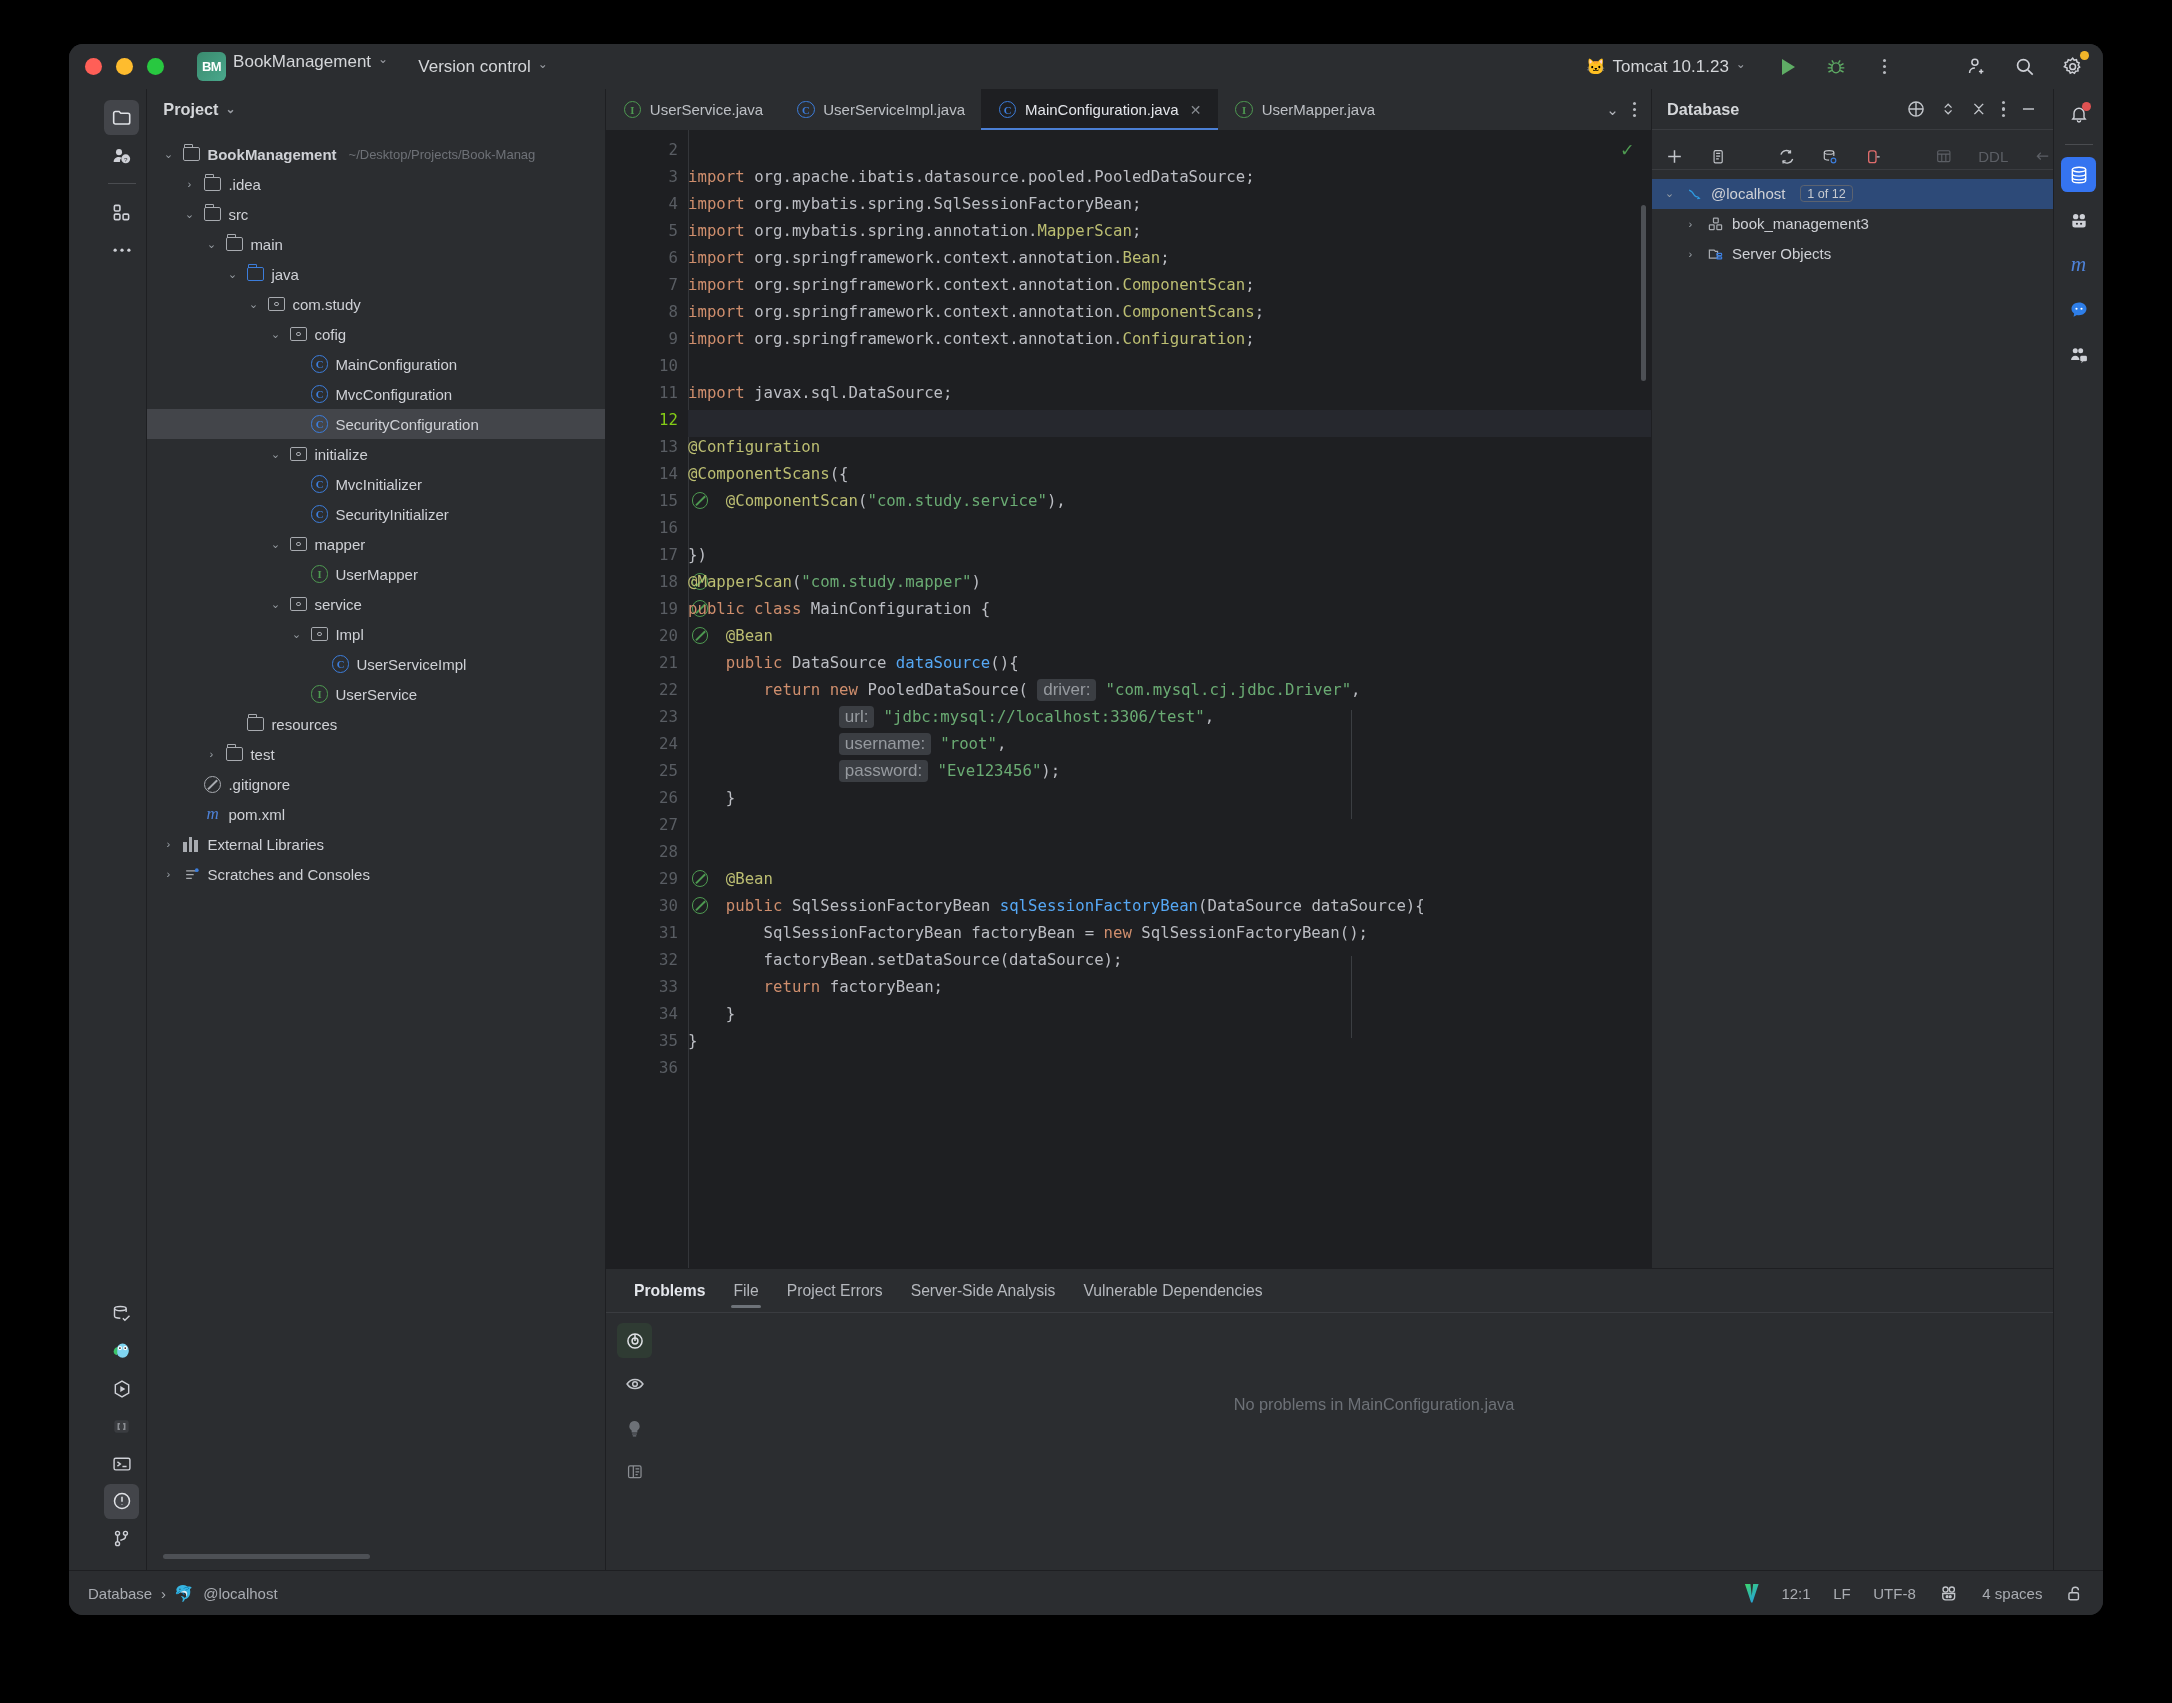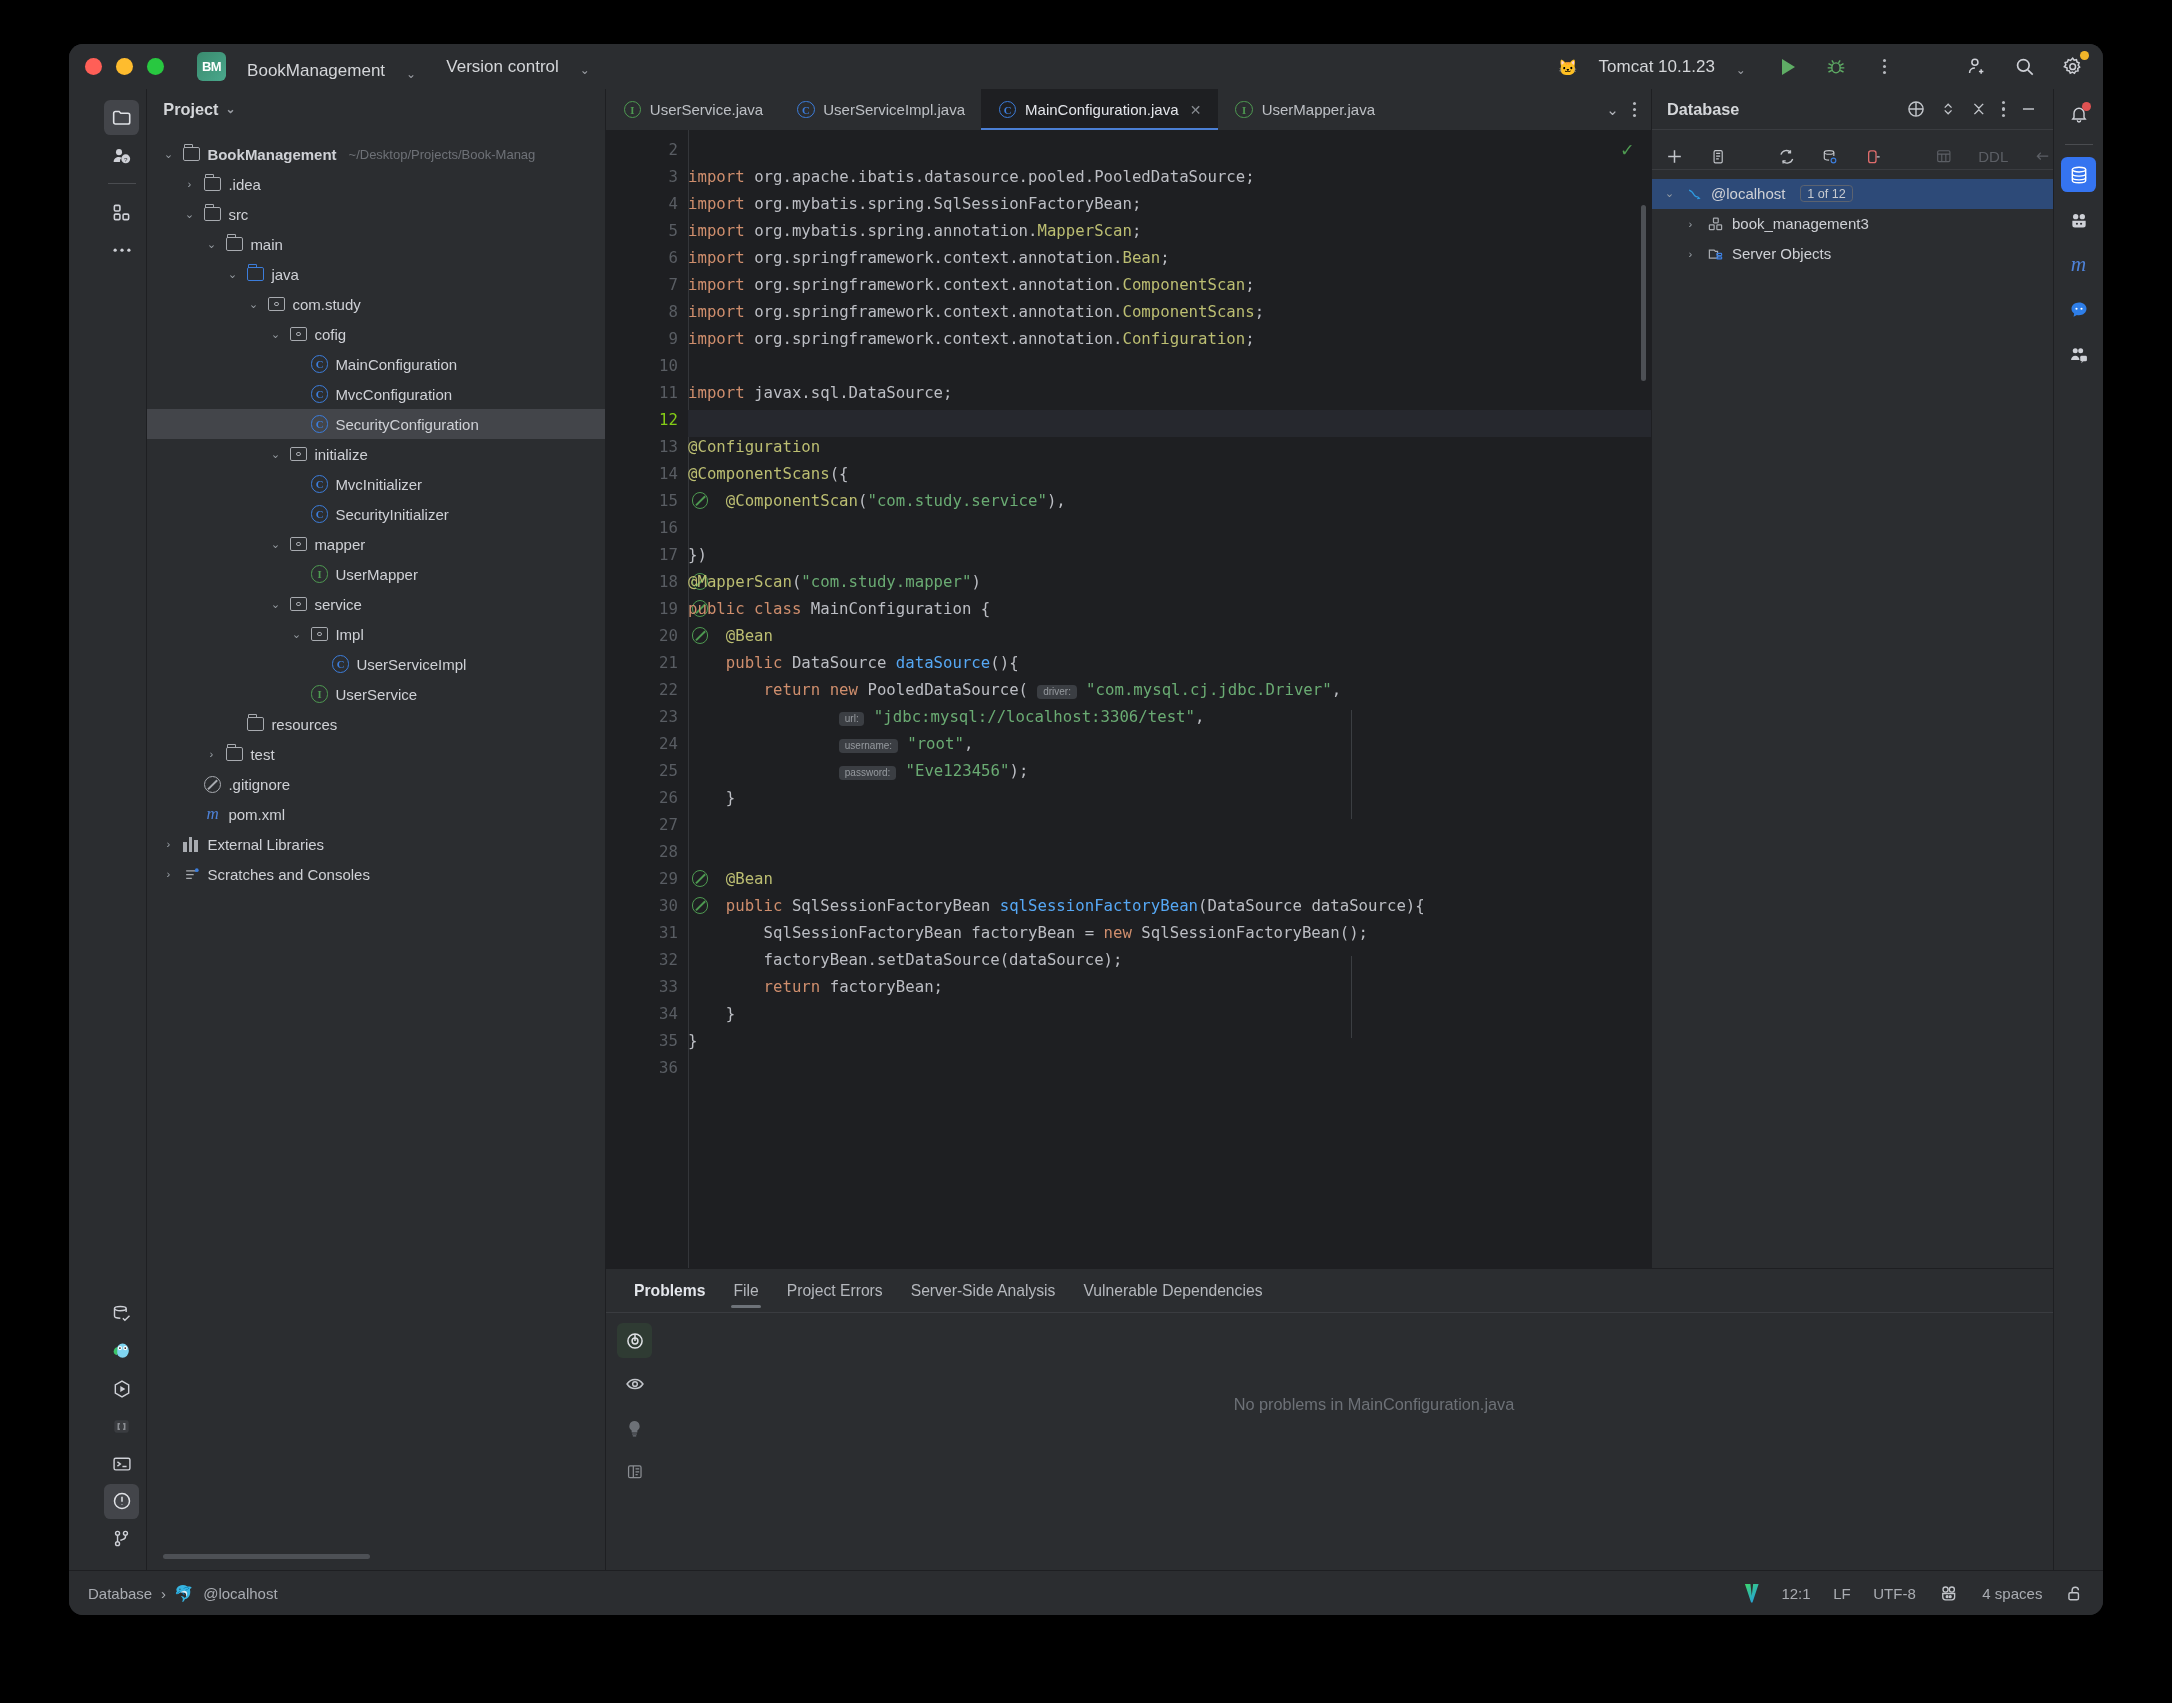--- a/index.html
+++ b/index.html
@@ -13,21 +13,21 @@
   
   .titlebar { height:45px; background:#2b2d30; display:flex; align-items:center;
               padding:0 16.3px; flex:0 0 45px; position:relative; }
   .traffic { display:flex; gap:14px; align-items:center; margin-right:24px; }
   .dot { width:17px; height:17px; border-radius:50%; }
   .dot.r{background:#ff5f57;} .dot.y{background:#febc2e;} .dot.g{background:#28c840;}
   .proj-badge { width:29px; height:29px; border-radius:5.7px;
       background:linear-gradient(135deg,#3a8a6e,#4aa88c);
       color:#fff; font-size:13px; font-weight:bold; display:flex;
       align-items:center; justify-content:center; letter-spacing:-0.6px; }
-  .tb-item { display:flex; align-items:flex-end; gap:21px; color:#d4d6d9;
+  .tb-item { display:flex; align-items:flex-start; gap:7px; color:#d4d6d9;
              font-size:17px; padding:3.8px 8.8px; border-radius:5px; white-space:nowrap;}
   .chev { font-size:12px; color:#9a9da3; }
   .tb-right { margin-left:auto; display:flex; align-items:center; gap:19px; }
   .tomcat-ico { font-size:15.7px; }
   .icon-btn { width:29px; height:29px; display:flex; align-items:center;
               justify-content:center; border-radius:5px; color:#ced0d6; }
   .run-tri { width:0;height:0;border-left:13px solid #5fad65;
              border-top:8.2px solid transparent;border-bottom:8.2px solid transparent;}
   .vdots { display:flex; flex-direction:column; gap:3.1px; align-items:center;}
   .vdots i { width:3.1px;height:3.1px;border-radius:50%;background:#b6b9bf;display:block;}
@@ -98,21 +98,21 @@
   .gl.cur{color:#84cc16;}
   .gmark{position:absolute;right:-21.4px;top:5px;width:17.6px;height:17.6px;}
   .circ{width:16.3px;height:16.3px;border-radius:50%;border:1.6px solid #4e9a51;
         position:relative;display:block;}
   .circ:after{content:"";position:absolute;left:1.3px;top:6.3px;width:12.6px;height:1.6px;
         background:#4e9a51;transform:rotate(-45deg);}
   .curline{position:absolute;left:0;right:0;height:27px;background:#26282e;}
   .k{color:#cf8e6d;} .s{color:#6aab73;} .a{color:#bcbe72;} .m{color:#56a8f5;}
   .p{color:#bcbec4;}
   .hint{background:#3b3e43;color:#969a9f;border-radius:3.8px;padding:1.3px 5.7px;
-        font-size:10px;font-family:"Liberation Sans",sans-serif;}
+        font-size:17px;font-family:"Liberation Sans",sans-serif;}
   .indentline{position:absolute;width:0.6px;background:#3b3e42;}
   .vsplit{position:absolute;left:0;top:0;bottom:0;width:0.6px;background:#34363a;}
   .checkok{position:absolute;right:16.3px;top:10px;color:#4e9a51;font-size:17.6px;}
   .escroll{position:absolute;right:5px;top:75px;width:5px;height:176px;
            border-radius:3.1px;background:#4d5055;}
   
   .dbpanel{width:402px;flex:0 0 402px;background:#2b2d30;display:flex;
            flex-direction:column;border-left:0.6px solid #1e1f22;}
   .db-head{height:40px;display:flex;align-items:center;padding:0 15px;flex:0 0 40px;}
   .db-title{color:#d4d6d9;font-size:16.3px;font-weight:bold;}

